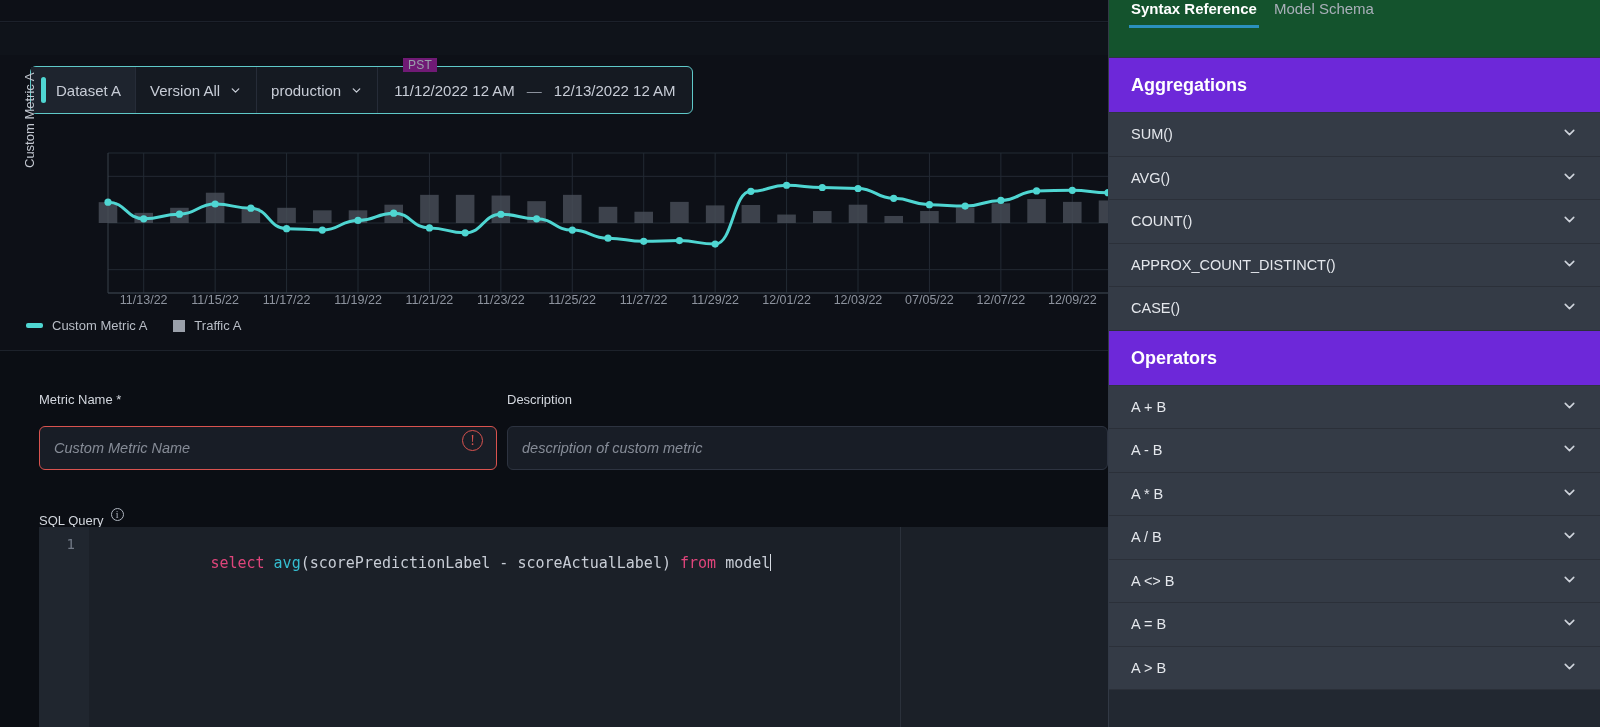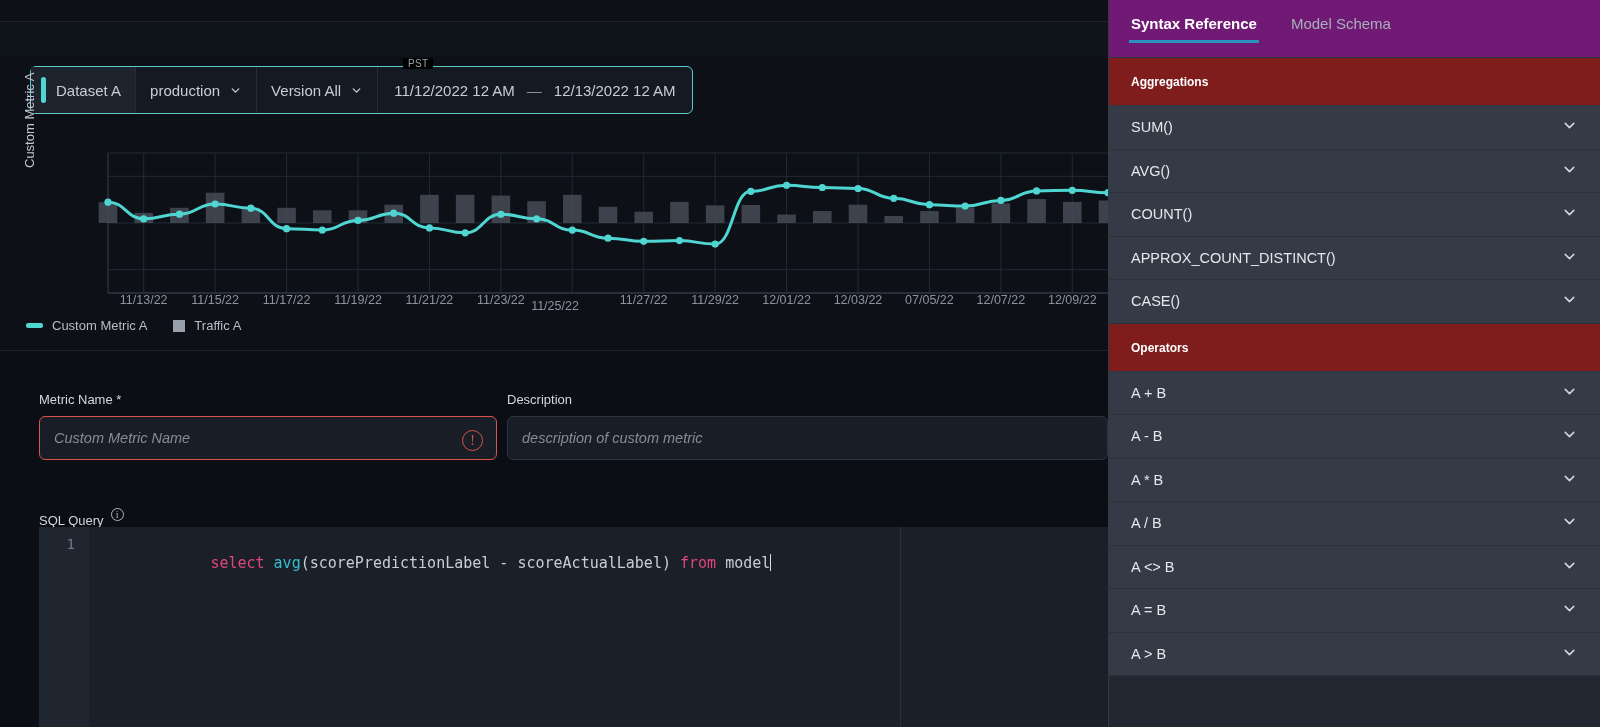--- a/index.html
+++ b/index.html
@@ -43,22 +43,22 @@
   .fb-seg.dataset { background: #1e242e; padding-left: 10px; gap: 10px; }
   .accent-bar {
     width: 5px; height: 26px; border-radius: 3px; background: #4fd6d2;
     flex: none;
   }
   .fb-seg .chev { margin-left: 9px; display: inline-flex; }
   .fb-seg.daterange { border-right: none; gap: 12px; padding: 0 16px; }
   .fb-dash { color: #8b919c; }
   .tz-label {
     position: absolute; left: 372px; top: -9px;
-    background: #000000; padding: 0 5px;
-    font-size: 10px; color: #9aa0ab; letter-spacing: .3px;
+    background: #701a75; padding: 0 5px;
+    font-size: 12px; color: #9aa0ab; letter-spacing: .3px;
   }
 
   
   .chart-area { position: absolute; left: 0; top: 140px; width: 1108px; height: 210px; }
   .ylabel {
     position: absolute; left: 22px; top: 168px;
     transform: rotate(-90deg); transform-origin: 0 0;
     font-size: 13px; color: #c3c8d1; white-space: nowrap;
   }
   .ytick {
@@ -79,21 +79,21 @@
   .leg-line { width: 17px; height: 5px; border-radius: 2px; background: #4fd6d2; }
   .leg-sq { width: 12px; height: 12px; background: #9aa0aa; }
   .leg-txt { font-size: 13px; color: #b8bdc6; }
   .chart-divider {
     position: absolute; left: 0; top: 350px; width: 1108px; height: 1px;
     background: #1d222b;
   }
 
   
   .form { position: absolute; left: 0; top: 351px; width: 1108px; bottom: 0; background: #0b0e14; }
-  .fld-label { font-size: 13px; color: #d3d7de; margin-bottom: 9px; display: block; }
+  .fld-label { font-size: 13px; color: #d3d7de; margin-bottom: 19px; display: block; }
   .metric-name-wrap { position: absolute; left: 39px; top: 41px; width: 458px; }
   .desc-wrap { position: absolute; left: 507px; top: 41px; width: 601px; }
   .inp {
     width: 100%; height: 44px; border-radius: 6px;
     background: #181d26; border: 1px solid #2d3340;
     color: #dfe3e9; font-size: 14.5px; padding: 0 14px;
     font-family: "Liberation Sans", sans-serif; outline: none;
   }
   .inp::placeholder { color: #868c97; font-style: italic; }
   .inp.error { border-color: #d9534f; }
@@ -138,35 +138,35 @@
     position: absolute; left: 811px; top: 0; bottom: 0; width: 1px;
     background: #2b313b;
   }
 
   
   .panel {
     position: absolute; left: 1108px; top: 0; width: 492px; height: 727px;
     background: #222831; border-left: 1px solid #323945;
   }
   .tabs {
-    display: flex; height: 58px; align-items: center; padding-left: 22px;
-    gap: 34px; border-bottom: 1px solid #2d343f; background: #701a75;
+    display: flex; height: 58px; align-items: flex-start; padding-left: 22px;
+    gap: 17px; border-bottom: 1px solid #2d343f; background: #14532d;
   }
   .tab {
     font-size: 15px; color: #a9afb9; padding-bottom: 11px; cursor: pointer;
     position: relative;
   }
   .tab.active { color: #fff; font-weight: bold; }
   .tab.active::after {
     content: ""; position: absolute; left: -2px; right: -2px; bottom: 0;
     height: 3px; background: #2b90bd;
   }
   .sec-head {
-    padding: 17px 22px 16px; font-size: 12px; font-weight: bold; color: #fff;
-    background: #7f1d1d; border-bottom: 1px solid #2f3640;
+    padding: 17px 22px 16px; font-size: 18px; font-weight: bold; color: #fff;
+    background: #6d28d9; border-bottom: 1px solid #2f3640;
   }
   .row {
     display: flex; align-items: center; justify-content: space-between;
     padding: 0 22px; height: 43.5px; font-size: 14.5px; color: #e4e7ec;
     border-bottom: 1px solid #2b3039; background: #343b46; cursor: pointer;
   }
   .chev-svg { flex: none; }
 </style>
 </head>
 <body>
@@ -178,29 +178,29 @@
     <div class="topbar"></div>
     <div class="subbar"></div>
 
     <div class="filterbar-wrap">
       <div class="filterbar">
         <div class="fb-seg dataset">
           <span class="accent-bar"></span>
           <span>Dataset A</span>
         </div>
         <div class="fb-seg">
-          <span>production</span>
+          <span>Version All</span>
           <span class="chev">
             <svg width="13" height="13" viewBox="0 0 24 24" fill="none" stroke="#c7ccd6" stroke-width="2.4" stroke-linecap="round" stroke-linejoin="round">
                 <polyline points="6 9 12 15 18 9"></polyline>
               </svg>
           </span>
         </div>
         <div class="fb-seg">
-          <span>Version All</span>
+          <span>production</span>
           <span class="chev">
             <svg width="13" height="13" viewBox="0 0 24 24" fill="none" stroke="#c7ccd6" stroke-width="2.4" stroke-linecap="round" stroke-linejoin="round">
                 <polyline points="6 9 12 15 18 9"></polyline>
               </svg>
           </span>
         </div>
         <div class="fb-seg daterange">
           <span>11/12/2022 12 AM</span>
           <span class="fb-dash">—</span>
           <span>12/13/2022 12 AM</span>
@@ -294,21 +294,21 @@
           <circle cx="1108" cy="52.72440152886743" r="3.6" fill="#4fd6d2"></circle>
         </svg>
     </div>
     <div class="xaxis">
         <div class="xtick" style="left: 143.714px;">11/13/22</div>
         <div class="xtick" style="left: 215.143px;">11/15/22</div>
         <div class="xtick" style="left: 286.571px;">11/17/22</div>
         <div class="xtick" style="left: 358px;">11/19/22</div>
         <div class="xtick" style="left: 429.429px;">11/21/22</div>
         <div class="xtick" style="left: 500.857px;">11/23/22</div>
-        <div class="xtick" style="left: 555px; margin-top: 6px;">11/25/22</div>
+        <div class="xtick" style="left: 572px;">11/25/22</div>
         <div class="xtick" style="left: 643.714px;">11/27/22</div>
         <div class="xtick" style="left: 715.143px;">11/29/22</div>
         <div class="xtick" style="left: 786.571px;">12/01/22</div>
         <div class="xtick" style="left: 858px;">12/03/22</div>
         <div class="xtick" style="left: 929.429px;">07/05/22</div>
         <div class="xtick" style="left: 1000.86px;">12/07/22</div>
         <div class="xtick" style="left: 1072.29px;">12/09/22</div>
       </div>
 
     <div class="legend">

